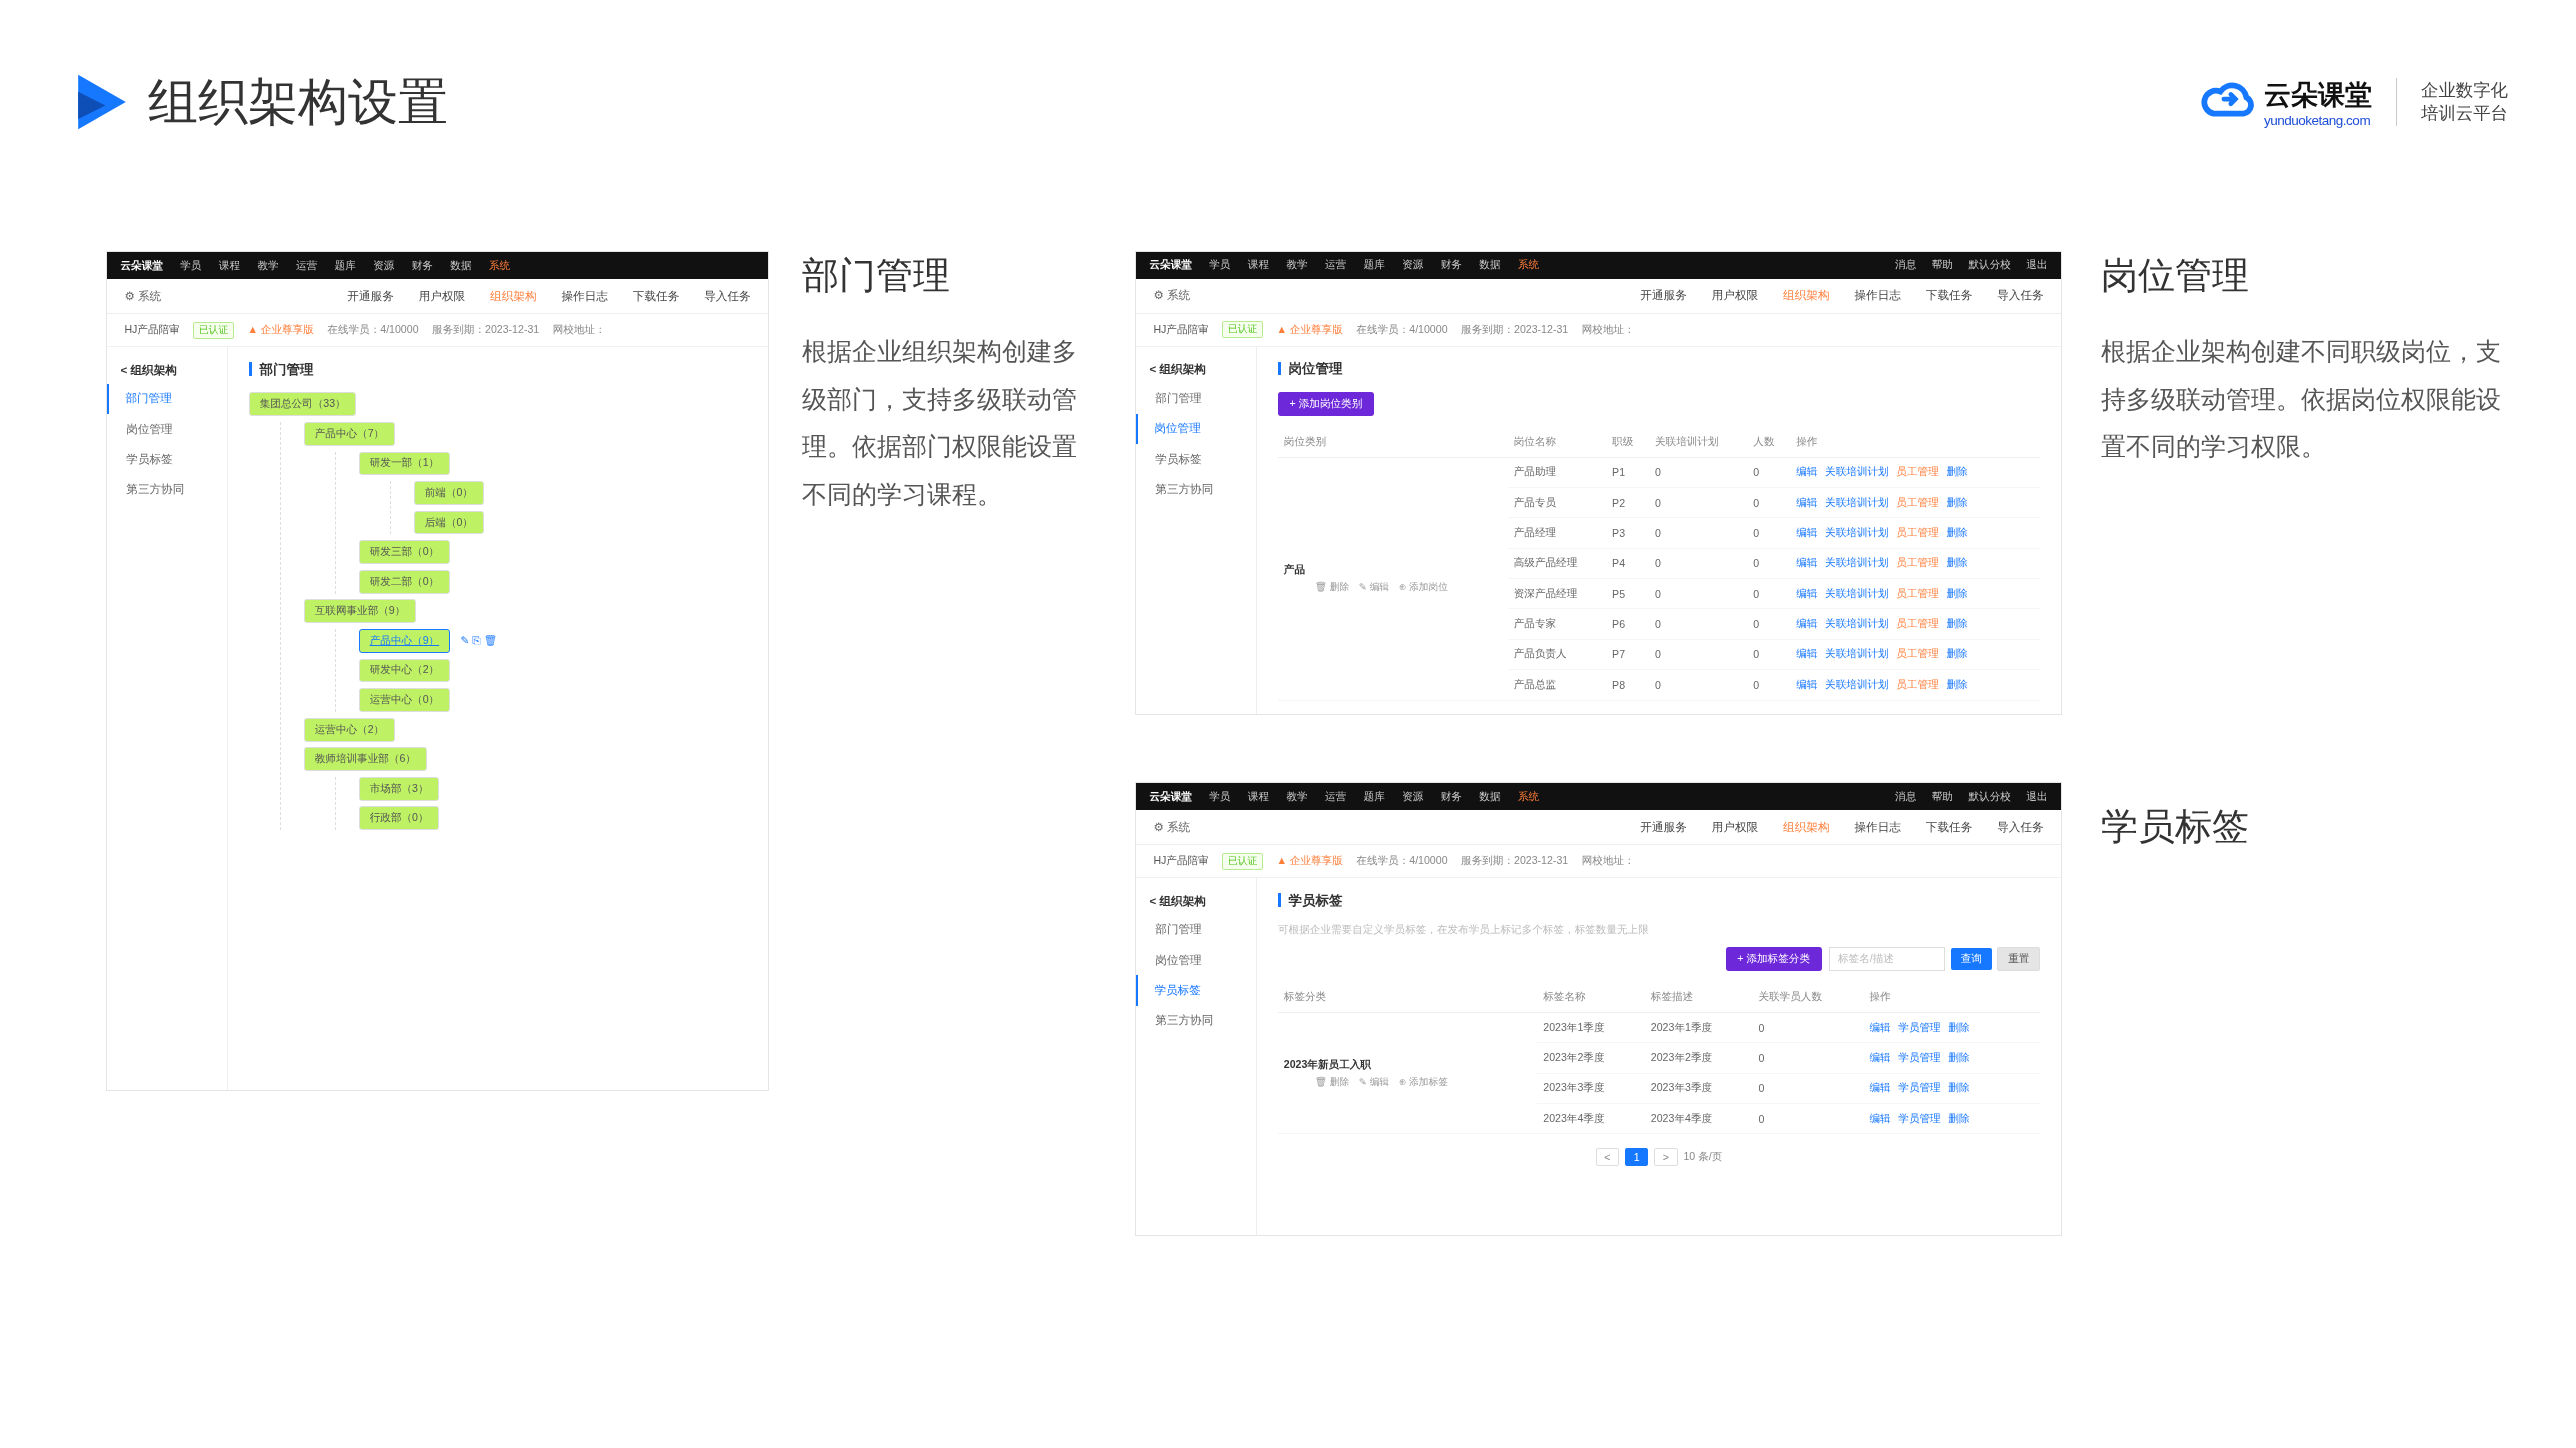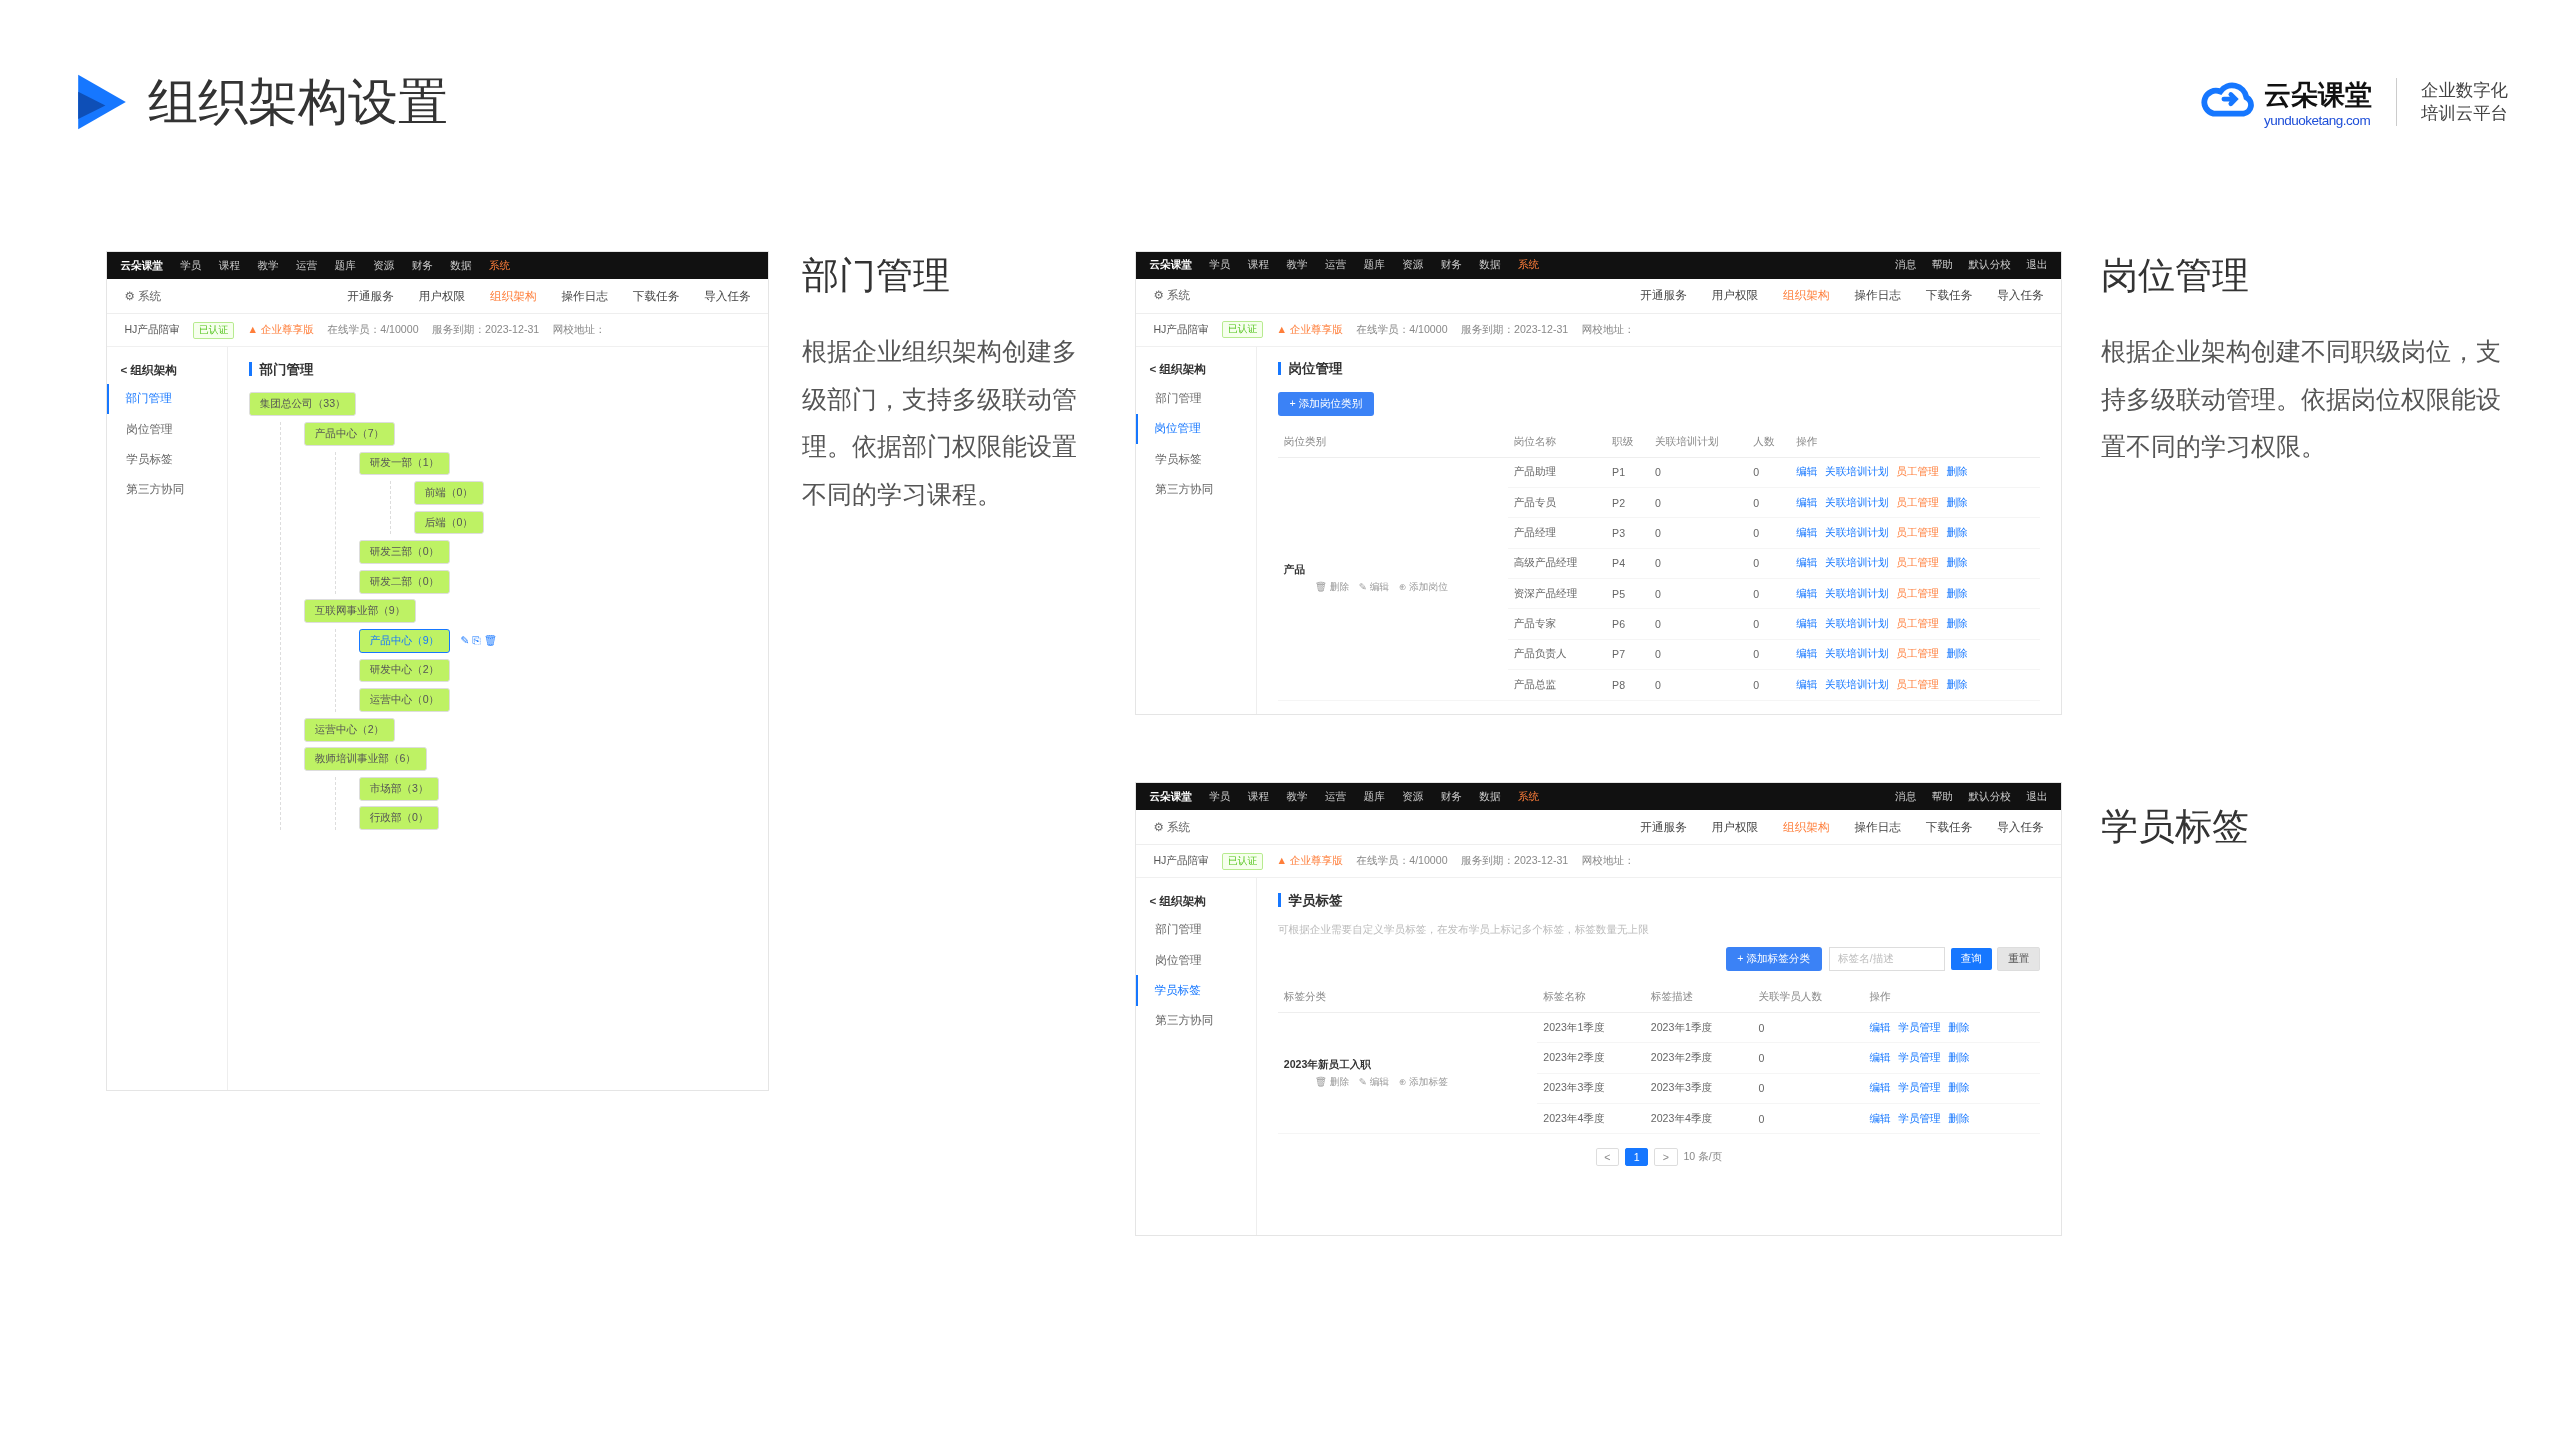--- a/index.html
+++ b/index.html
@@ -44,26 +44,26 @@
   .sidebar .back { padding: 5.8px 13.5px; font-weight: bold; color: #333; cursor: pointer; }
   .sidebar .side-item { padding: 7.7px 19.3px; color: #666; cursor: pointer; }
   .sidebar .side-item.active { color: #1677ff; border-left: 2.9px solid #1677ff; padding-left: 16.4px; font-weight: 500; }
   .content { flex: 1; padding: 13.5px 21px; overflow: auto; }
   .content h3 { font-size: 13.5px; margin-bottom: 13.5px; color: #333; font-weight: 600; }
   .content h3::before { content: ""; display: inline-block; width: 2.9px; height: 13.5px; background: #1677ff; margin-right: 7.7px; vertical-align: -1.9px; }
   
   
   .tree-node { margin: 5.8px 0; }
   .tree-label { display: inline-block; padding: 3.9px 9.7px; border: 1px solid #ddd; border-radius: 2.9px; color: #555; background: #bef264; font-size: 10.6px; }
-  .tree-label.highlight { border-color: #1677ff; color: #1677ff; }
+  .tree-label.highlight { border-color: #1677ff; color: #1677ff; text-decoration: underline; }
   .tree-children { margin-left: 31px; border-left: 1px dashed #ddd; padding-left: 23px; position: relative; }
   .tree-icons { display: inline-flex; gap: 5.8px; margin-left: 7.7px; color: #1677ff; font-size: 10.6px; }
   
   
-  .btn-primary { background: #3b82f6; color: #fff; padding: 4.8px 11.6px; border-radius: 2.9px; display: inline-block; font-size: 10.6px; cursor: pointer; margin-bottom: 11.6px; }
+  .btn-primary { background: #6d28d9; color: #fff; padding: 4.8px 11.6px; border-radius: 2.9px; display: inline-block; font-size: 10.6px; cursor: pointer; margin-bottom: 11.6px; }
   table { width: 100%; border-collapse: collapse; font-size: 10.6px; }
   th { text-align: left; padding: 7.7px 5.8px; border-bottom: 1px solid #eee; color: #888; font-weight: normal; }
   td { padding: 7.7px 5.8px; border-bottom: 1px solid #f5f5f5; color: #666; }
   td .link { margin-right: 7.7px; cursor: pointer; }
   .row-tools { color: #999; font-size: 9.7px; margin-top: 3.9px; display: flex; gap: 5.8px; align-items: center; margin-left: 31px; }
   .row-category { font-weight: 600; color: #333; }
   .note-text { color: #bbb; font-size: 10.6px; margin-bottom: 9.7px; }
   .search-row { display: flex; gap: 7.7px; justify-content: flex-end; align-items: center; margin-bottom: 11.6px; }
   .search-row .input-fake { border: 1px solid #ddd; padding: 3.9px 7.7px; color: #bbb; font-size: 10.6px; width: 116px; }
   .search-row .btn-sm { padding: 3.9px 9.7px; font-size: 10.6px; border-radius: 1.9px; cursor: pointer; }

